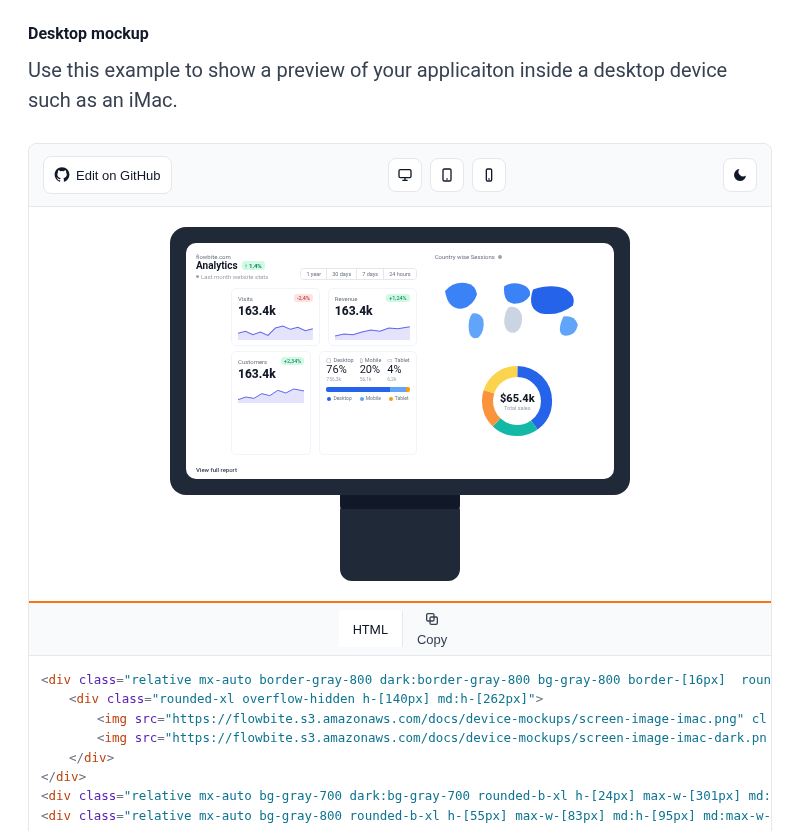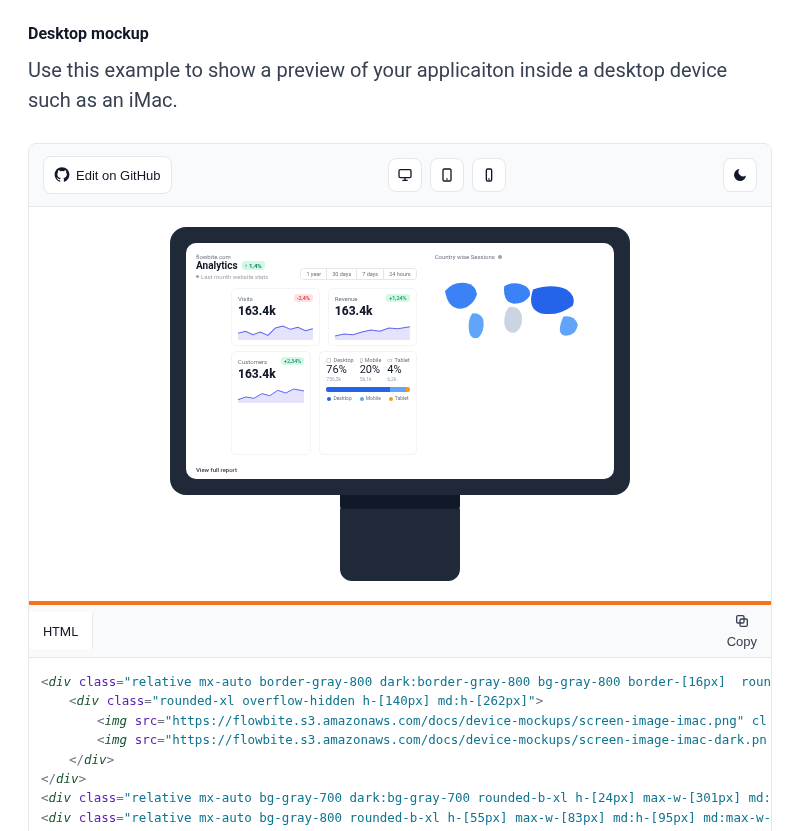--- a/index.html
+++ b/index.html
@@ -69,27 +69,27 @@
     .map-title { font-size: 6px; color: #6b7280; align-self: flex-start; margin-left: 4px; display: flex; align-items: center; gap: 3px; }
     .map-title::after { content: ""; width: 4px; height: 4px; border-radius: 50%; background: #9ca3af; display: inline-block; }
     .world-map { width: 160px; height: 74px; }
 
     .donut-wrap { position: relative; width: 78px; height: 78px; }
     .donut-center { position: absolute; inset: 0; display: flex; flex-direction: column; align-items: center; justify-content: center; }
     .donut-val { font-weight: 800; font-size: 11px; }
     .donut-sub { font-size: 5.5px; color: #9ca3af; }
 
     
-    .code-tabs { display: flex; justify-content: space-between; align-items: center; border-top: 4px solid #f97316; border-bottom: 1px solid #e5e7eb; background: #f9fafb; }
+    .code-tabs { display: flex; justify-content: center; align-items: center; border-top: 2px solid #f97316; border-bottom: 1px solid #e5e7eb; background: #f9fafb; }
     .code-tab { padding: 10px 14px; font-size: 13px; background: #fff; border-right: 1px solid #e5e7eb; border-top: 2px solid transparent; margin-top: -1px; }
     .copy-btn { display: inline-flex; align-items: center; gap: 5px; font-size: 13px; color: #374151; padding: 8px 14px; cursor: pointer; background: transparent; border: none; flex-direction: column; }
 
     .code-block { padding: 14px 12px 16px; font-family: ui-monospace, SFMono-Regular, Menlo, Consolas, monospace; font-size: 12.5px; line-height: 1.55; overflow: hidden; white-space: pre; color: #111827; background: #fff; }
     .code-block .p { color: #6b7280; }
-    .code-block .n { color: #14532d; font-style: italic; }
+    .code-block .n { color: #c2410c; }
     .code-block .a { color: #5b21b6; }
     .code-block .s { color: #0e7490; }
     .code-block .ind1 { padding-left: 28px; display: inline-block; }
     .code-block .ind2 { padding-left: 56px; display: inline-block; }
   </style>
 </head>
 <body>
 
 <h2 class="section-title">Desktop mockup</h2>
 <p class="section-desc">Use this example to show a preview of your applicaiton inside a desktop device such as an iMac.</p>
@@ -245,20 +245,32 @@
                 <g fill="#93c5fd">
                   <path d="M10 20 q10 -12 26 -10 q12 2 14 14 q-4 14 -18 18 q-18 2 -22 -22z" fill="#3b82f6"></path>
                   <path d="M44 48 q10 -2 14 8 q2 14 -6 22 q-10 4 -12 -8 q-2 -14 4 -22z" fill="#60a5fa"></path>
                   <path d="M84 14 q10 -6 22 -2 q12 4 10 14 q-6 10 -20 10 q-14 -2 -12 -22z" fill="#3b82f6"></path>
                   <path d="M90 40 q12 -2 16 10 q2 16 -8 22 q-12 2 -14 -12 q0 -14 6 -20z" fill="#cbd5e1"></path>
                   <path d="M120 18 q24 -8 42 0 q12 8 8 20 q-18 14 -40 10 q-18 -6 -10 -30z" fill="#2563eb"></path>
                   <path d="M158 52 q14 -2 18 10 q-2 14 -16 14 q-12 -2 -2 -24z" fill="#60a5fa"></path>
                 </g>
               </svg>
 
+              <div class="donut-wrap">
+                <svg viewBox="0 0 42 42" width="78" height="78">
+                  <circle cx="21" cy="21" r="15.9" fill="none" stroke="#2563eb" stroke-width="6" stroke-dasharray="40 60" stroke-dashoffset="25"></circle>
+                  <circle cx="21" cy="21" r="15.9" fill="none" stroke="#14b8a6" stroke-width="6" stroke-dasharray="22 78" stroke-dashoffset="85"></circle>
+                  <circle cx="21" cy="21" r="15.9" fill="none" stroke="#fb923c" stroke-width="6" stroke-dasharray="18 82" stroke-dashoffset="63"></circle>
+                  <circle cx="21" cy="21" r="15.9" fill="none" stroke="#fcd34d" stroke-width="6" stroke-dasharray="20 80" stroke-dashoffset="45"></circle>
+                </svg>
+                <div class="donut-center">
+                  <div class="donut-val">$65.4k</div>
+                  <div class="donut-sub">Total sales</div>
+                </div>
+              </div>
             </div>
           </div>
         </div>
       </div>
       <div class="imac-stand-top"></div>
       <div class="imac-stand-bot"></div>
     </div>
   </div>
 
   <div class="code-tabs">

